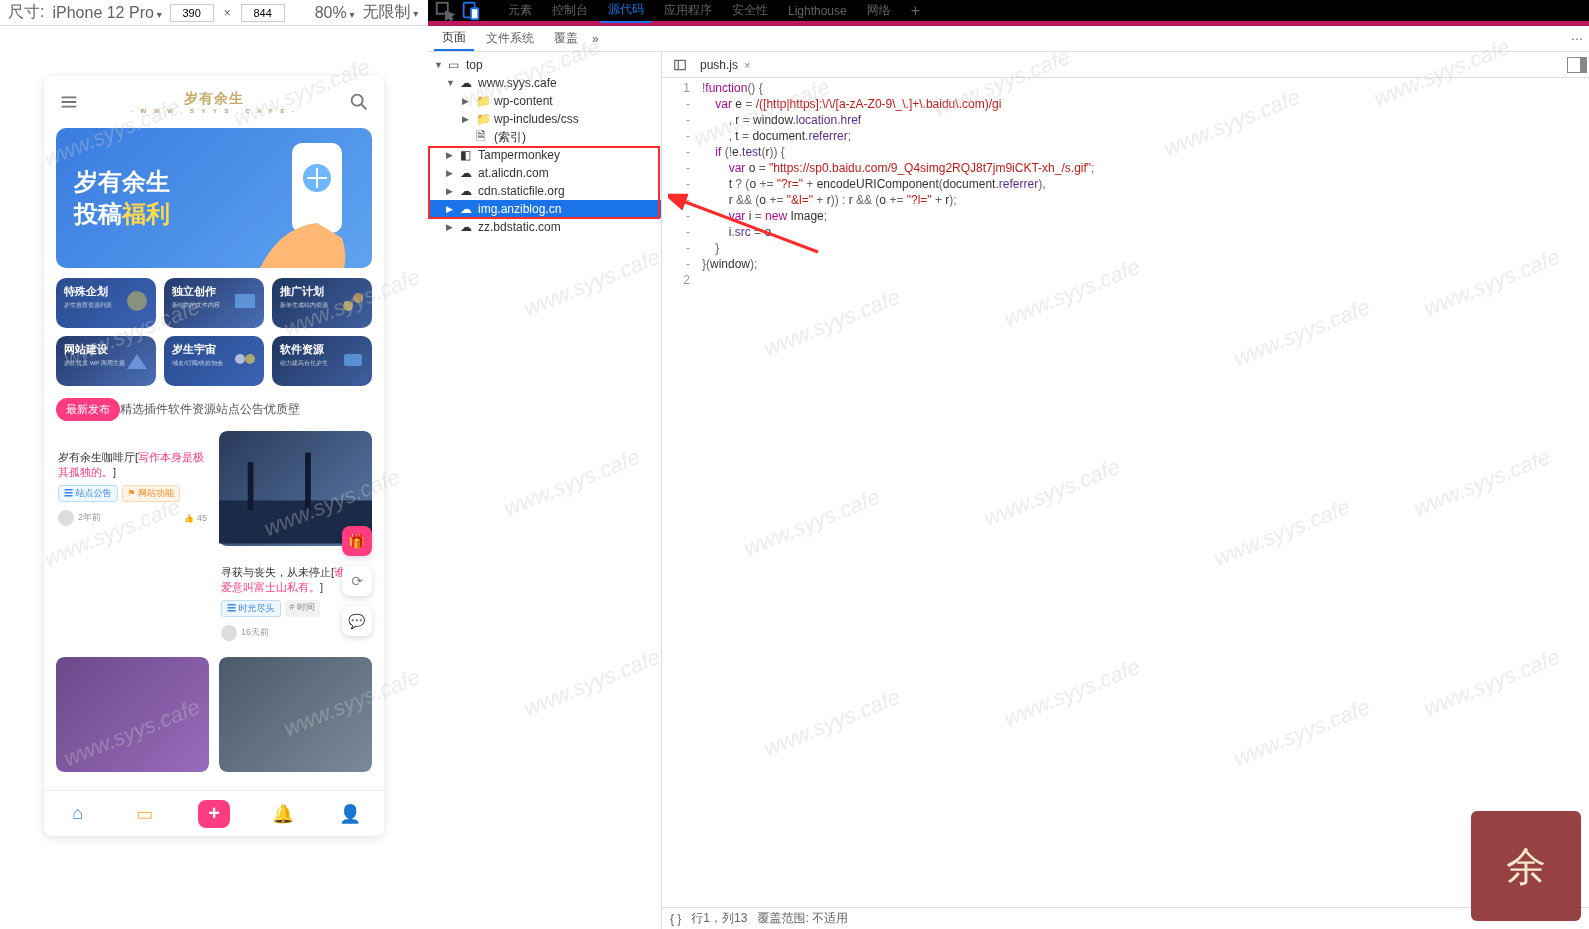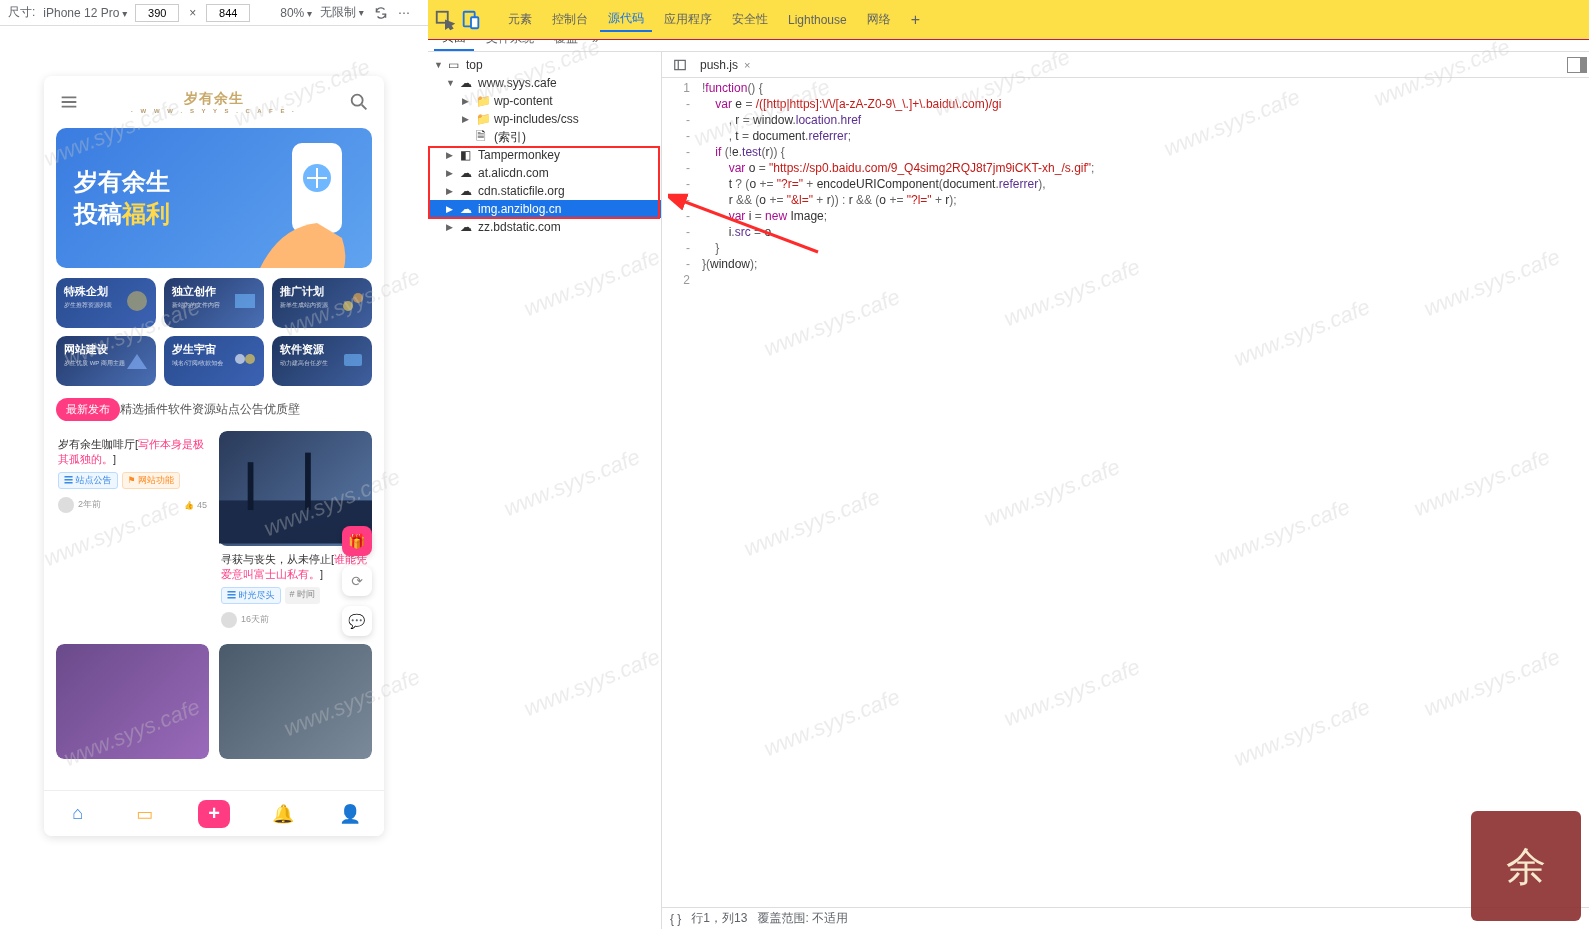--- a/index.html
+++ b/index.html
@@ -2,29 +2,29 @@
 <html><head>
 <meta charset="utf-8">
 <style>
 * { margin: 0; padding: 0; box-sizing: border-box; font-family: -apple-system, "Segoe UI", Arial, sans-serif; }
 body { width: 1589px; height: 929px; overflow: hidden; font-size: 12px; color: #333; background: #fff; }
 
 .devtools { display: flex; flex-direction: column; height: 100%; }
 
 
 .device-toolbar { height: 26px; display: flex; align-items: center; padding: 0 8px; gap: 8px; border-bottom: 1px solid #ddd; color: #5f6368; background: #fff; }
-.device-toolbar .lbl { font-size: 12px; color: #5f6368; }
+.device-toolbar .lbl { font-size: 16px; color: #5f6368; }
 .device-toolbar .drop::after { content: " ▾"; font-size: 10px; }
 .dim-input { width: 44px; height: 18px; border: 1px solid #ccc; font-size: 11px; text-align: center; }
 .dim-x { padding: 0 2px; }
 .tb-icon { width: 18px; height: 18px; display: inline-flex; align-items: center; justify-content: center; color: #5f6368; cursor: pointer; }
 .tb-icon svg { width: 14px; height: 14px; }
 
 
-.main-tabs { position: absolute; left: 428px; right: 0; top: 0; height: 40px; display: flex; align-items: center; padding-left: 6px; gap: 4px; border-bottom: 1px solid #be185d; background: #fde047; }
+.main-tabs { position: absolute; left: 428px; right: 0; top: 0; height: 26px; display: flex; align-items: center; padding-left: 6px; gap: 4px; border-bottom: 5px solid #be185d; background: #000000; }
 .main-tabs .mt-icon { width: 22px; height: 22px; display: inline-flex; align-items: center; justify-content: center; color: #5f6368; }
 .main-tabs .mt-icon.blue { color: #1a73e8; }
 .main-tabs .mt-tab { padding: 0 8px; height: 25px; display: inline-flex; align-items: center; font-size: 12px; color: #5f6368; cursor: pointer; }
 .main-tabs .mt-tab.active { color: #1a73e8; border-bottom: 2px solid #1a73e8; }
 .main-tabs .mt-plus { font-size: 16px; }
 
 
 .body { display: flex; height: calc(100% - 26px); }
 
 
@@ -55,21 +55,21 @@
 
 
 .m-filters { display: flex; gap: 0; padding: 6px 12px; align-items: center; font-size: 12px; color: #555; }
 .m-filters .chip { background: #ff3b81; color: #fff; padding: 4px 10px; border-radius: 12px; font-size: 11px; }
 
 
 .m-cards { display: grid; grid-template-columns: 1fr 1fr; gap: 10px; padding: 4px 12px; }
 .card { border-radius: 8px; overflow: hidden; background: #fff; }
 .card .thumb { height: 115px; background: #ccc; border-radius: 8px; position: relative; }
 .badge { position: absolute; left: 6px; top: 6px; background: #ff7a2b; color: #fff; font-size: 9px; padding: 2px 6px; border-radius: 3px; }
-.card .title { font-size: 11px; line-height: 1.4; padding: 6px 2px 2px; color: #333; }
+.card .title { font-size: 11px; line-height: 1.4; padding: 6px 2px 2px; color: #333; margin-top: 13px; }
 .card .title .hl { color: #ff3b81; }
 .card .tags { display: flex; gap: 4px; padding: 2px; font-size: 9px; }
 .tag { padding: 1px 5px; border-radius: 3px; }
 .tag.blue { color: #3b8be5; border: 1px solid #bcdcff; background: #eef6ff; }
 .tag.orange { color: #ff8a1f; border: 1px solid #ffd9b3; background: #fff4e8; }
 .tag.gray { color: #888; background: #f2f2f2; }
 .card .meta { display: flex; align-items: center; justify-content: space-between; padding: 6px 2px; font-size: 9px; color: #999; }
 .avatar { width: 16px; height: 16px; border-radius: 50%; background: #ddd; display: inline-block; margin-right: 4px; vertical-align: middle; }
 .meta .likes::before { content: "👍 "; font-size: 8px; }
 

